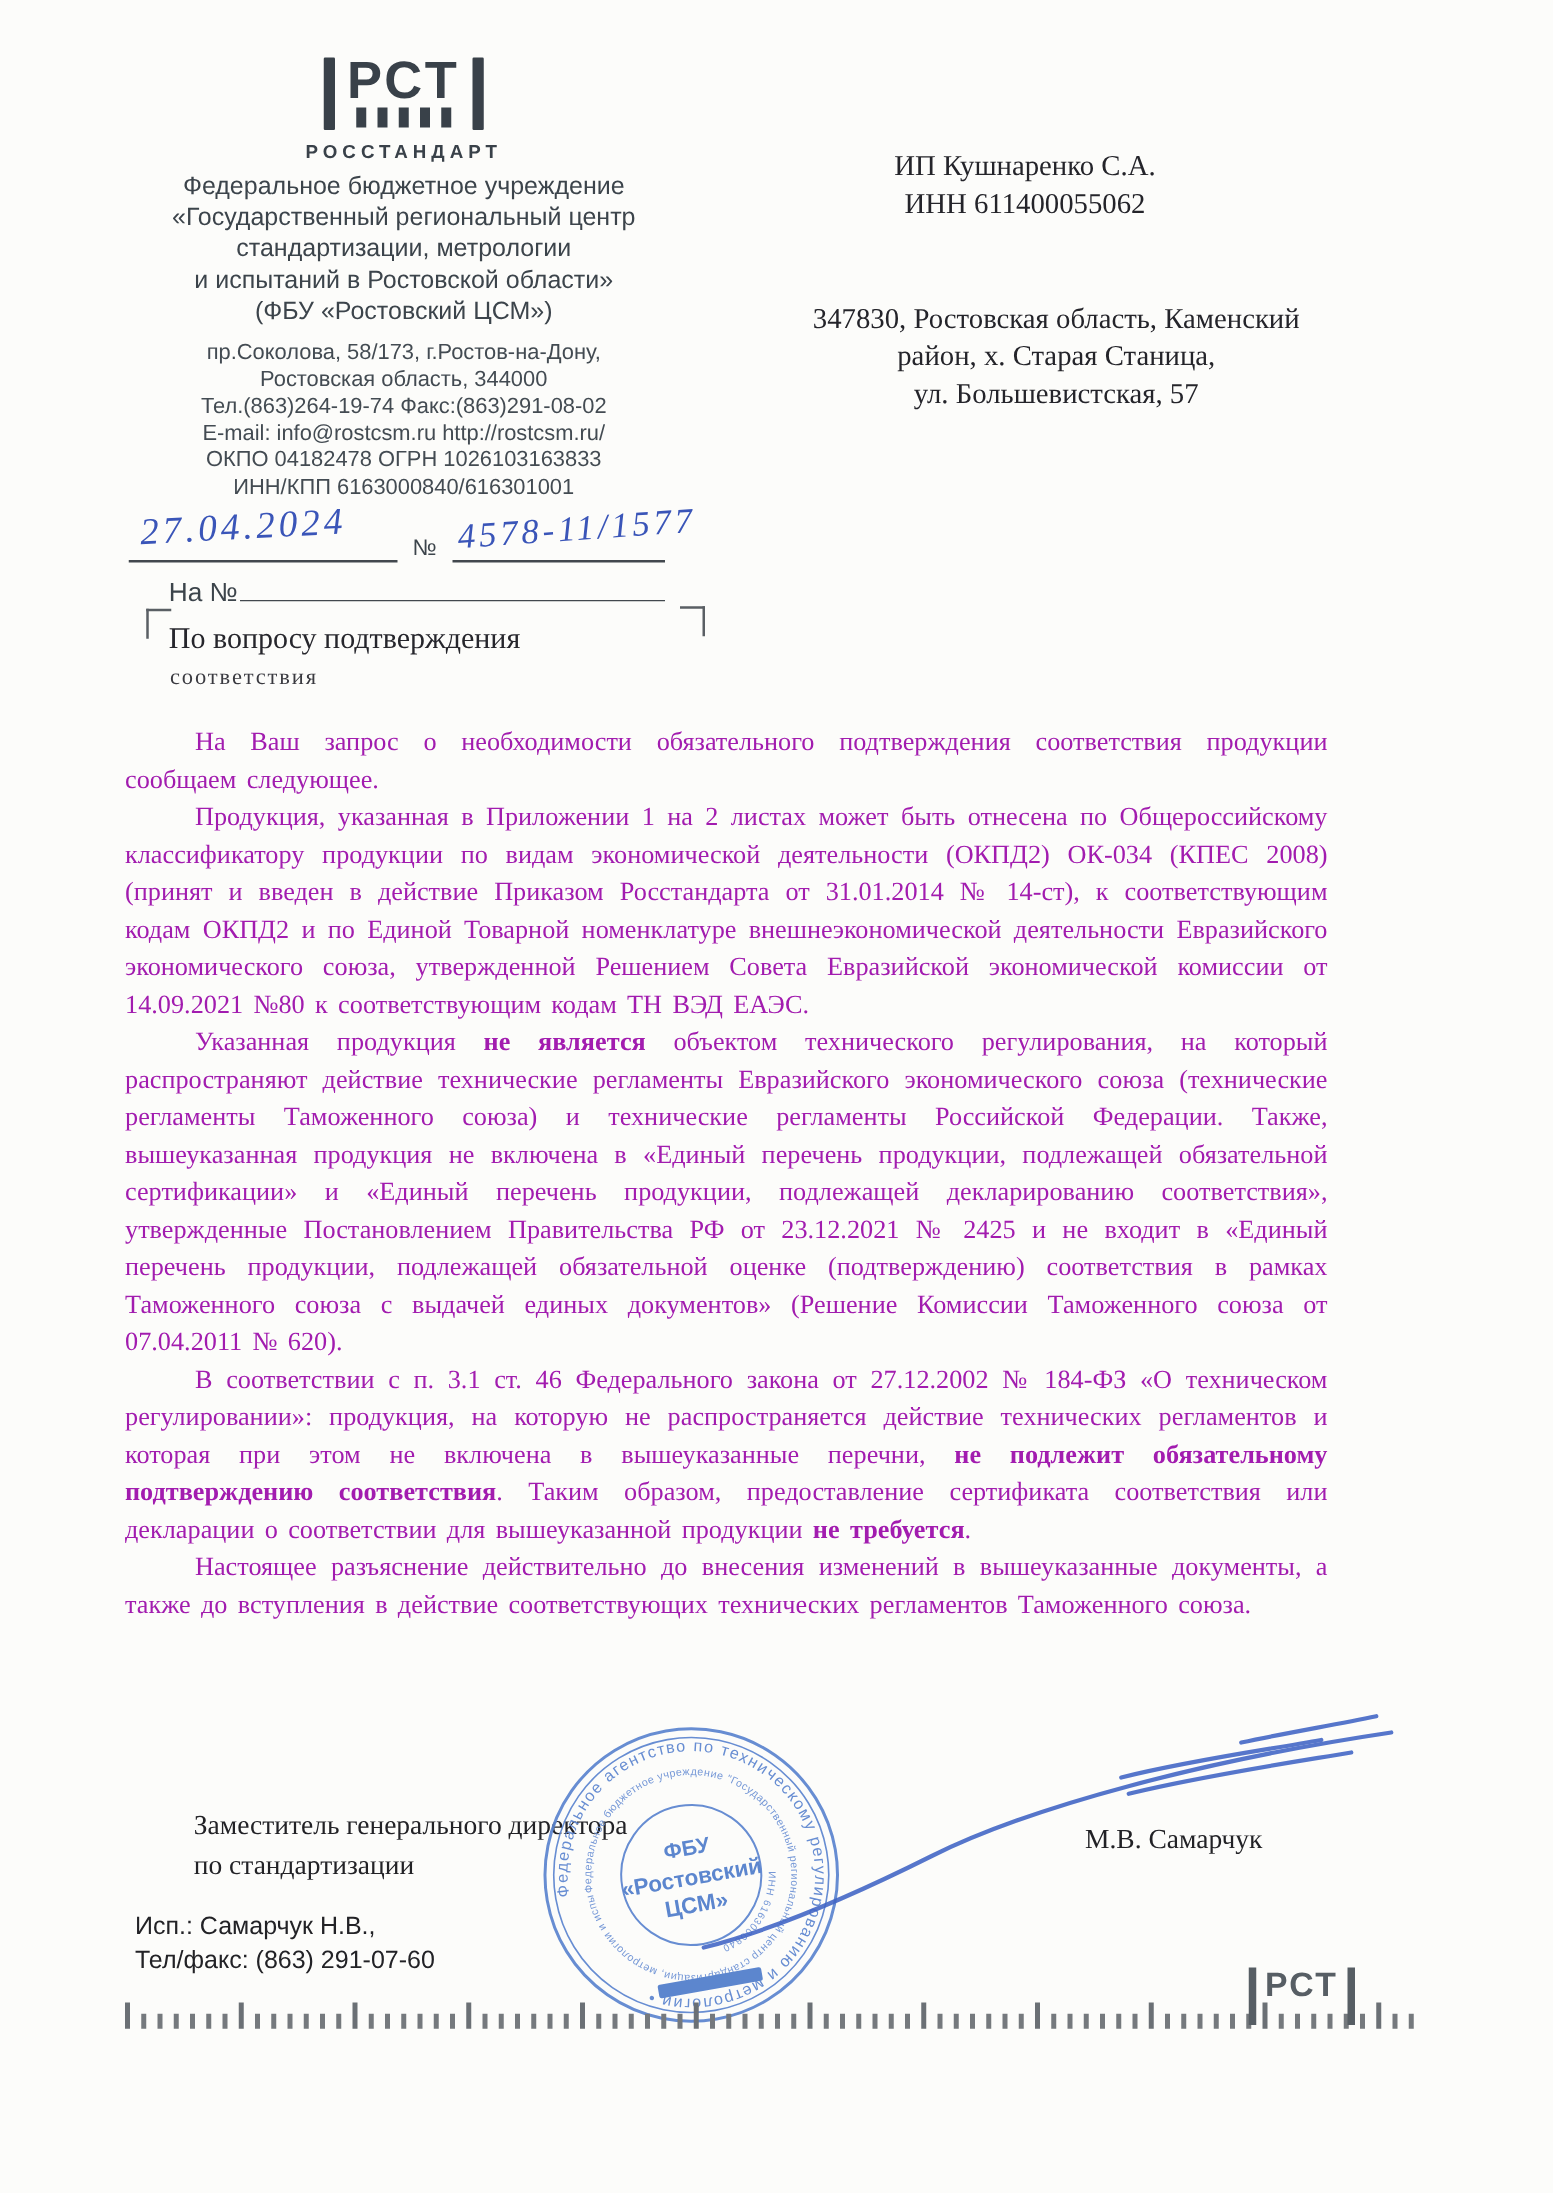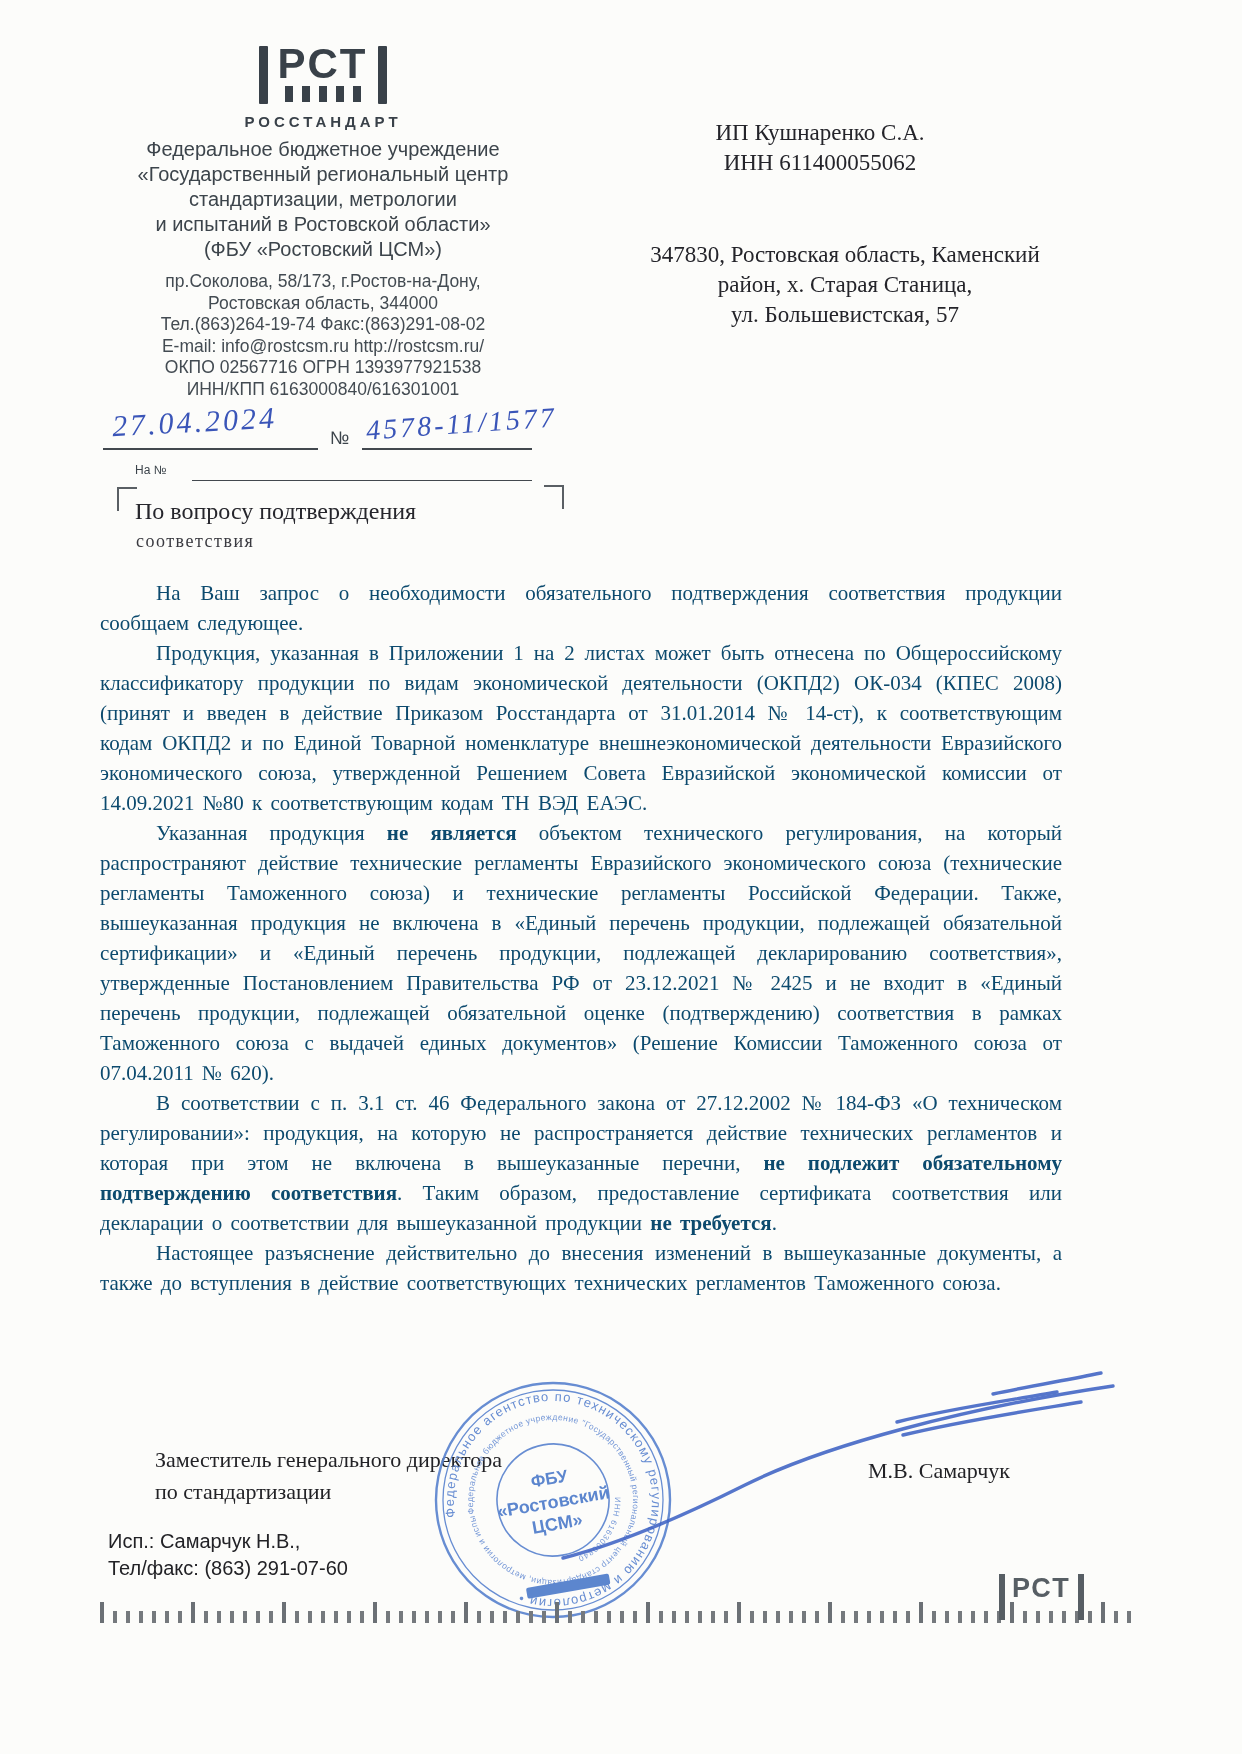--- a/index.html
+++ b/index.html
@@ -20,36 +20,36 @@
   .logo .ticks{display:flex;gap:9px;margin-top:4px;}
   .logo .ticks i{display:block;width:8px;height:16px;background:#394149;}
   .brand{font-weight:bold;font-size:15px;letter-spacing:4px;color:#394149;margin-bottom:7px;}
   .orgname{font-size:20px;line-height:25px;color:#3c444b;}
   .lh-addr{margin-top:9px;font-size:17.5px;line-height:21.5px;color:#434b52;}
 
   
   .hand{font-family:"Liberation Serif",serif;font-style:italic;color:#3a55b8;font-size:30px;letter-spacing:3px;white-space:nowrap;}
   .uline{border-bottom:2px solid #42484e;height:0;}
   .num-label{font-size:18px;color:#3c444b;}
-  .ref-label{font-size:12px;color:#3c444b;}
+  .ref-label{font-size:21px;color:#3c444b;}
 
   
   .recipient{font-family:"Liberation Serif",serif;font-size:23px;line-height:30px;color:#24242a;text-align:center;}
 
   
   .subject1{font-family:"Liberation Serif",serif;font-size:24px;color:#26262c;}
   .subject2{font-family:"Liberation Serif",serif;font-size:18px;letter-spacing:1.5px;color:#3a3a40;}
   .corner{width:18px;height:22px;border-top:2px solid #5a5f64;}
   .corner.left{border-left:2px solid #5a5f64;}
   .corner.right{border-right:2px solid #5a5f64;}
 
   
   .body-text{left:100px;top:578px;width:962px;
     font-family:"Liberation Serif",serif;font-size:21px;line-height:30px;
-    color:#0c4a6e;text-align:justify;word-spacing:3px;}
+    color:#a21caf;text-align:justify;word-spacing:3px;}
   .body-text p{margin:0;text-indent:56px;}
   .body-text b{font-weight:bold;font-family:Liberation Serif, serif;}
 
   
   .sig-pos{font-family:"Liberation Serif",serif;font-size:22px;line-height:32px;color:#222226;}
   .sig-name{font-family:"Liberation Serif",serif;font-size:22px;color:#222226;}
   .executor{font-family:Liberation Sans, sans-serif;font-size:20px;line-height:27px;color:#222226;}
 
   
   .stamp-svg{left:425px;top:1372px;opacity:.92;}
@@ -87,21 +87,21 @@
     <div>«Государственный региональный центр</div>
     <div>стандартизации, метрологии</div>
     <div>и испытаний в Ростовской области»</div>
     <div>(ФБУ «Ростовский ЦСМ»)</div>
   </div>
   <div class="lh-addr">
     <div>пр.Соколова, 58/173, г.Ростов-на-Дону,</div>
     <div>Ростовская область, 344000</div>
     <div>Тел.(863)264-19-74 Факс:(863)291-08-02</div>
     <div>E-mail: info@rostcsm.ru   http://rostcsm.ru/</div>
-    <div>ОКПО 02567716  ОГРН 1393977921538</div>
+    <div>ОКПО 04182478  ОГРН 1026103163833</div>
     <div>ИНН/КПП 6163000840/616301001</div>
   </div>
 </div>
 
 <div class="abs hand" style="left:112px;top:405px;transform:rotate(-3deg);">27.04.2024</div>
 <div class="abs uline" style="left:103px;top:448px;width:215px;"></div>
 <div class="abs num-label" style="left:330px;top:428px;">№</div>
 <div class="abs hand" style="left:366px;top:408px;font-size:28px;transform:rotate(-4deg);">4578-11/1577</div>
 <div class="abs uline" style="left:362px;top:448px;width:170px;"></div>
 <div class="abs ref-label" style="left:135px;top:463px;">На №</div>

